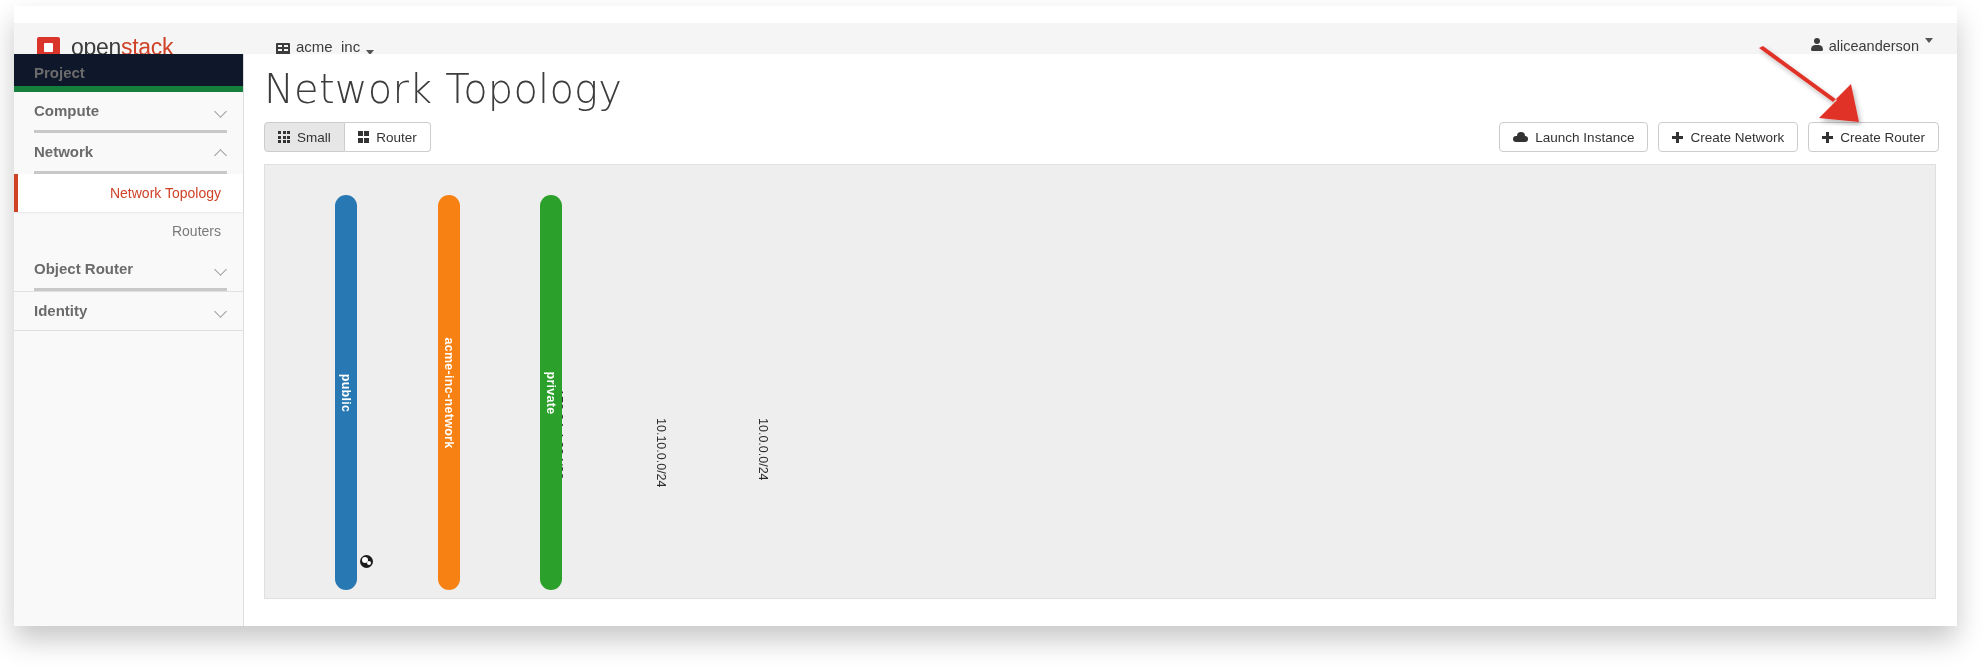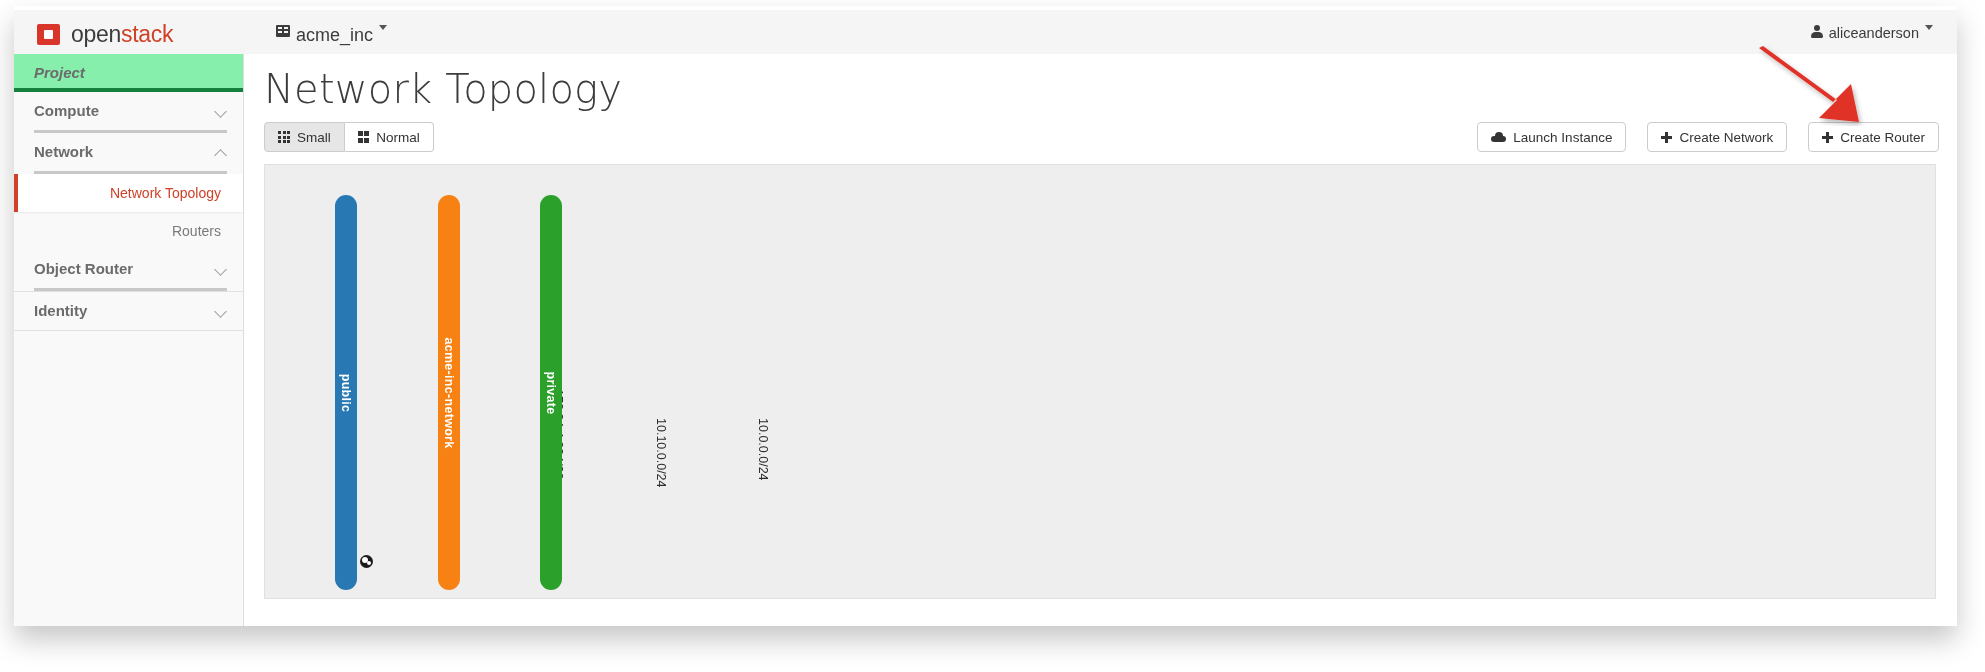--- a/index.html
+++ b/index.html
@@ -22,21 +22,21 @@
     width: 1943px;
     height: 620px;
     background: #ffffff;
     box-shadow: 0 14px 26px rgba(0,0,0,.22);
     overflow: hidden;
   }
 
   
   #navbar {
     position: absolute;
-    left: 0; top: 4px;
+    left: 0; top: 17px;
     width: 1943px;
     height: 48px;
     background: #f5f5f5;
     border-bottom: 1px solid #dddddd;
     box-sizing: border-box;
   }
   #brand {
     position: absolute;
     left: 23px; top: 11px;
     display: flex;
@@ -63,23 +63,23 @@
     font-size: 23px;
     letter-spacing: -.3px;
   }
   #brand .wordmark .w-open { color: #3c3c3c; }
   #brand .wordmark .w-stack { color: #cf4228; }
 
   #project-select {
     position: absolute;
     left: 262px; top: 15px;
     display: flex;
-    align-items: flex-start;
+    align-items: flex-end;
     gap: 6px;
-    font-size: 18px;
+    font-size: 15px;
     color: #3c3c3c;
     cursor: pointer;
   }
   .bldg-icon {
     width: 14px; height: 12px;
     background: #3c3c3c;
     position: relative;
     border-radius: 1px;
   }
   .bldg-icon::before {
@@ -133,24 +133,23 @@
     height: 38px;
     line-height: 38px;
     padding: 0 18px 0 20px;
     font-size: 15px;
     font-weight: bold;
     color: #6b6b6b;
     box-sizing: border-box;
     cursor: pointer;
   }
   .nav-section-head.project {
-    background: #86efac;
-    border-bottom: 4px solid #15803d;
+    background: #0f172a;
+    border-bottom: 6px solid #15803d;
     cursor: default;
-    font-style: italic;
   }
   .nav-section-head .chev {
     position: absolute;
     right: 18px; top: 15px;
     width: 8px; height: 8px;
     border-right: 1.6px solid #9a9a9a;
     border-bottom: 1.6px solid #9a9a9a;
   }
   .nav-section-head .chev.down { transform: rotate(45deg); }
   .nav-section-head .chev.up { transform: rotate(-135deg); margin-top: 3px; }
@@ -240,21 +239,21 @@
   }
   .grid-icon.g3 { grid-template-columns: repeat(3, 3px); }
   .grid-icon.g2 { grid-template-columns: repeat(2, 5px); }
   .grid-icon.g3 i { width: 3px; height: 3px; background: #333; display: block; }
   .grid-icon.g2 i { width: 5px; height: 5px; background: #333; display: block; }
 
   #actions {
     position: absolute;
     right: 18px; top: 68px;
     display: flex;
-    gap: 21px;
+    gap: 10px;
   }
   .act-btn {
     display: flex;
     align-items: center;
     gap: 7px;
     height: 30px;
     padding: 0 13px;
     font-size: 13.5px;
     color: #333;
     background: #ffffff;
@@ -437,21 +436,21 @@
         </span>
         <span>Small</span>
       </div>
       <div class="tgl-btn">
         <span class="grid-icon g2">
           <i></i>
             <i></i>
             <i></i>
             <i></i>
         </span>
-        <span>Normal</span>
+        <span>Router</span>
       </div>
     </div>
 
     <div id="actions">
       <div class="act-btn">
         <span class="cloud-icon"></span>
         <span>Launch Instance</span>
       </div>
       <div class="act-btn">
         <span class="plus-icon"></span>

